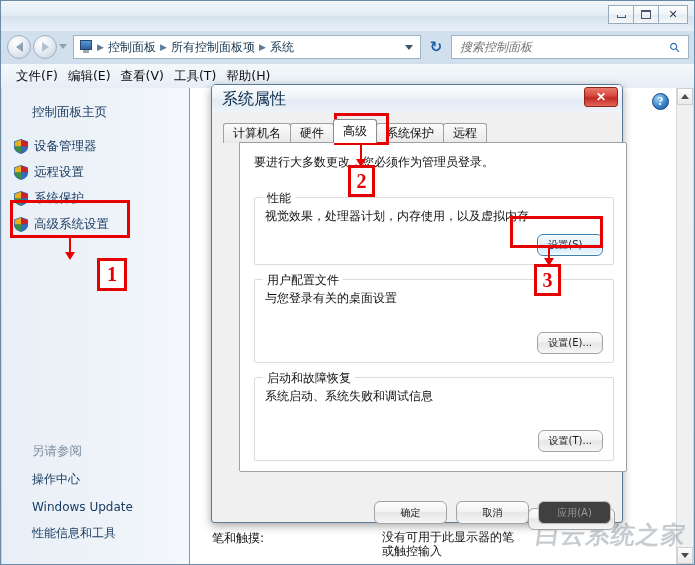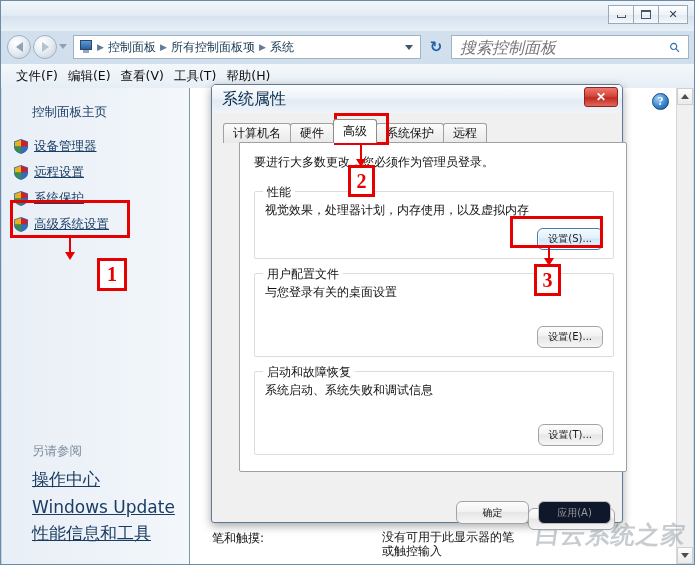--- a/index.html
+++ b/index.html
@@ -61,21 +61,21 @@
   .sep { width:11px; text-align:center; color:#5c7c99; font-size:9px; }
   .crumb { padding:1px 2px; color:#14354f; white-space:nowrap; }
   .crumb-caret { margin-left:auto; margin-right:5px; width:0;height:0;
     border-left:4px solid transparent;border-right:4px solid transparent;border-top:5px solid #40556a;}
   #refreshbtn { position:absolute; left:426px; top:7px; width:18px; height:18px;
     display:flex;align-items:center;justify-content:center; color:#1d5fa8; font-size:15px; font-weight:bold;}
   #searchbox {
     position:absolute; left:450px; top:4px; width:238px; height:24px;
     background:#ffffff; border:1px solid #9fb3c6; display:flex; align-items:center; padding:0 4px;
   }
-  #searchtext { flex:1; font-size:16px; color:#9a9a9a; font-style:italic; padding-left:4px;}
+  #searchtext { flex:1; font-size:12px; color:#9a9a9a; font-style:italic; padding-left:4px;}
   #searchicon { color:#2d6cb3; font-size:13px; transform:rotate(-45deg); margin-right:4px;}
 
   
   #menubar {
     position:absolute; left:0; top:63px; width:693px; height:24px;
     background: linear-gradient(to bottom,#f4f8fb,#e6eef6);
     display:flex; align-items:center; padding-left:12px; gap:4px;
     font-size:12.5px; color:#0d0d0d;
   }
   .menuitem { padding:1px 3px; white-space:nowrap; }
@@ -83,27 +83,27 @@
   
   #content { position:absolute; left:1px; top:87px; width:691px; height:476px; display:flex; }
   #sidebar {
     width:188px; height:100%;
     background: linear-gradient(to right,#e9eff6 0%, #eef3f9 60%, #f4f8fc 100%);
     border-right:1px solid #7d97ae;
     position:relative;
   }
   #sideinner { padding:13px 0 0 12px; }
   .side-head { font-size:12.5px; color:#1a3d63; padding:3px 0 0 18px; margin-bottom:12px;}
-  .side-link { display:flex; align-items:center; gap:6px; font-size:12.5px; color:#1a3d63; height:26px;text-decoration:underline;}
+  .side-link { display:flex; align-items:center; gap:6px; font-size:12.5px; color:#1a3d63; height:26px;}
   .shield {
     width:14px;height:15px; flex:0 0 14px; position:relative;
   }
   .shield svg { display:block; }
   .seealso-title { font-size:12.5px; color:#7a8b9c; padding-left:18px; margin:0 0 6px 0; }
-  .side-link2 { font-size:17px; color:#1a3d63; height:27px; padding-left:18px; display:flex; align-items:center;text-decoration:underline;}
+  .side-link2 { font-size:12px; color:#1a3d63; height:27px; padding-left:18px; display:flex; align-items:center;}
 
   #main {
     flex:1; position:relative;
     background: linear-gradient(to bottom,#ffffff 0%, #ffffff 100%);
   }
   #helpicon { position:absolute; right:24px; top:5px; width:17px;height:17px;border-radius:50%;
     background: radial-gradient(circle at 35% 30%, #9fd0f5 0%, #3c86cf 55%, #17508f 100%);
     border:1px solid #11457d; color:#fff; font-size:12px; font-weight:bold;
     display:flex;align-items:center;justify-content:center; font-family:"Liberation Serif",serif;}
   #scrollbar { position:absolute; right:0; top:0; width:17px; height:476px; background:#f0f0f0; border-left:1px solid #d7d7d7;}
@@ -158,40 +158,40 @@
     border-color:#8c8c8c; font-weight:normal;
   }
   #tabpanel {
     position:absolute; left:27px; top:29px; width:388px; height:330px;
     background:#ffffff; border:1px solid #a0a0a0; border-radius:0 2px 2px 2px;
   }
   #admin-note { position:absolute; left:14px; top:11px; font-size:12px; color:#111; }
 
   .group {
     position:absolute; left:14px; width:360px;
-    border:1px solid #dcdcdc; border-radius:2px; background:#fff;
+    border:1px solid #dcdcdc; border-radius:2px; background:#fff;margin-top:6px;
   }
   .group-title {
     position:absolute; left:8px; top:-8px; background:#fff; padding:0 4px;
     font-size:12px; color:#111;
   }
   .group-desc { position:absolute; left:10px; top:10px; font-size:12px; color:#111; }
   .btn {
     font-size:10px; color:#1a1a1a; height:22px; padding:0 10px;
     background: linear-gradient(to bottom,#fdfdfd 0%, #f2f2f2 45%, #e6e6e6 50%, #f6f6f6 100%);
     border:1px solid #a3a3a3; border-radius:6px;
     display:flex; align-items:center; justify-content:center;
     font-family:"DejaVu Sans","Liberation Sans",sans-serif;
     white-space:nowrap;
   }
   .btn.focus {
     background: linear-gradient(to bottom,#f4fafe 0%, #e3f1fc 45%, #cfe7fa 50%, #eaf6fe 100%);
     border:1px solid #3c7fb1; box-shadow: inset 0 0 0 1px #ffffff;
   }
-  .btn.disabled { color:#9a9a9a; background:#0f172a; border-color:#bdbdbd; }
+  .btn.disabled { color:#9a9a9a; background:#404040; border-color:#bdbdbd; }
 
   #g-perf { top:48px; height:68px; }
   #g-profile { top:130px; height:84px; }
   #g-startup { top:228px; height:84px; }
 
   #btn-perf { position:absolute; right:10px; bottom:8px; }
   #btn-profile { position:absolute; right:10px; bottom:8px; }
   #btn-startup { position:absolute; right:10px; bottom:8px; }
   #btn-env { position:absolute; right:11px; top:365px; }
 
@@ -430,20 +430,21 @@
         <span class="group-desc">系统启动、系统失败和调试信息</span>
         <div class="btn" id="btn-startup">设置(T)...</div>
       </div>
 
       <div class="btn" id="btn-env">环境变量(N)...</div>
     </div>
 
     <div id="dlg-footer">
       <div id="footer-btns">
         <div class="btn">确定</div>
+        <div class="btn">取消</div>
         <div class="btn disabled">应用(A)</div>
       </div>
     </div>
   </div>
 </div>
 
 <div class="ann-box" id="ann1-box"></div>
 <div class="ann-arrow" id="ann1-arrow">
   <div class="stem" style="height:14px;"></div>
     <div class="head" style="top:14px;"></div>

